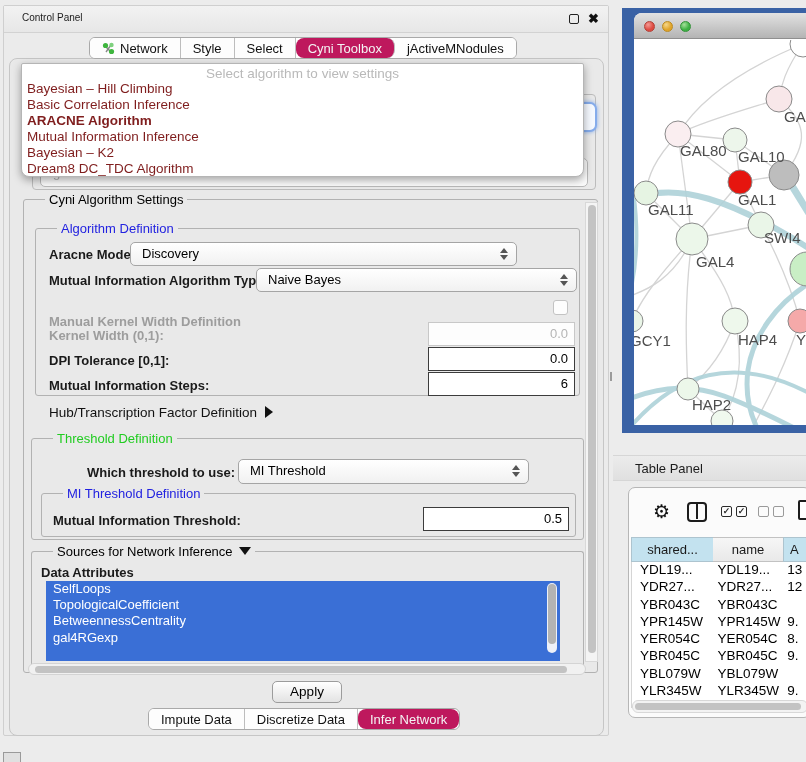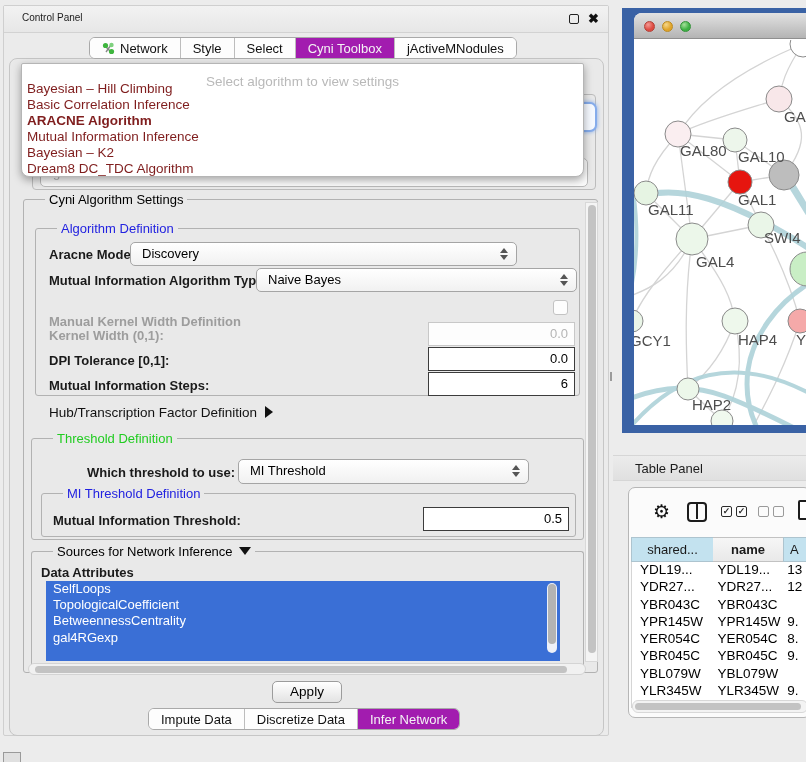--- a/index.html
+++ b/index.html
@@ -19,27 +19,27 @@
 
   .cp-body { position:absolute; left:5px; top:52px; width:595px; height:678px;
         background:#e9e9e9; border:1px solid #c6c6c6; border-radius:8px; }
 
   
   .segbar { position:absolute; display:flex; height:22px; background:#fff;
         border:1px solid #a9a9a9; border-radius:6px; overflow:hidden; z-index:30; }
   .seg { display:flex; align-items:center; gap:5px; padding:0 12px; font-size:13px;
         color:#111; border-right:1px solid #bdbdbd; background:#fdfdfd; white-space:nowrap; }
   .seg:last-child { border-right:none; }
-  .seg.sel { background:#a21caf; color:#f4f4f4; }
+  .seg.sel { background:#be185d; color:#f4f4f4;border-radius:8px; }
 
   
   .popup { position:absolute; left:17px; top:57px; width:563px; height:114px; z-index:20;
         background:#ffffff; border:1px solid #b5b5b5; border-radius:2px 2px 8px 8px;
         box-shadow:0 3px 8px rgba(0,0,0,0.35); }
-  .popup-placeholder { text-align:center; color:#b9b9b9; font-size:13.5px; padding-top:10px; height:17px; }
+  .popup-placeholder { text-align:center; color:#b9b9b9; font-size:13.5px; padding-top:2px; height:17px; }
   .algo-item { font-size:13.5px; color:#7f1d1d; line-height:16.1px; padding-left:5px; white-space:nowrap; }
   .algo-item.bold { font-weight:bold; }
 
   
   .bg-group { position:absolute; left:28px; top:88px; width:564px; height:96px;
         border:1px solid #bcbcbc; border-radius:4px; z-index:1; }
   .focus-frag { position:absolute; left:560px; top:96px; width:33px; height:30px; z-index:2;
         border:2px solid #85aceb; border-radius:7px; background:#f5f9ff;
         box-shadow:0 0 4px #85aceb; }
   .bg-combo { position:absolute; left:36px; top:152px; width:548px; height:29px; z-index:3;
@@ -131,21 +131,21 @@
   .cb { position:absolute; top:18px; width:11px; height:11px; border:1.7px solid #2a2a2a;
         border-radius:2px; font-size:9px; line-height:9px; text-align:center; color:#2a2a2a; font-weight:bold; }
   .cb.light { border-color:#9a9a9a; }
   .doc-icon { position:absolute; left:169px; top:12px; width:16px; height:20px;
         border:2.2px solid #1c1c1c; border-radius:2px; background:#fff; }
 
   .tp-table { position:absolute; left:2px; top:49px; width:181px; }
   .thead { display:flex; height:25px; }
   .th { font-size:13px; color:#1a1a1a; text-align:center; line-height:24px;
         border:1px solid #adc4cf; border-right:none; background:#c3e2ef; overflow:hidden; white-space:nowrap; }
-  .th.gray { background:linear-gradient(#f6f6f6,#e9e9e9); border-color:#c2c2c2;font-weight:bold; }
+  .th.gray { background:linear-gradient(#f6f6f6,#e9e9e9); border-color:#c2c2c2; }
   .th.c0 { width:82px; } .th.c1 { width:70px; border-left:none;} .th.c2 { width:29px; text-align:left; padding-left:6px; }
   .tbody { position:relative; height:146px; overflow:hidden; background:#fff;
         border-left:1px solid #d5d5d5; }
   .trow { display:flex; height:17.3px; }
   .tcell { font-size:13.5px; color:#000; white-space:nowrap; overflow:hidden; }
   .tcell.c0 { width:82px; padding-left:8px; }
   .tcell.c1 { width:70px; padding-left:4px; }
   .tcell.c2 { width:29px; padding-left:4px; }
   .tp-hscroll { position:absolute; left:3px; top:212px; width:176px; height:13px;
         background:#f3f3f3; border:1px solid #d8d8d8; border-radius:6px; }

